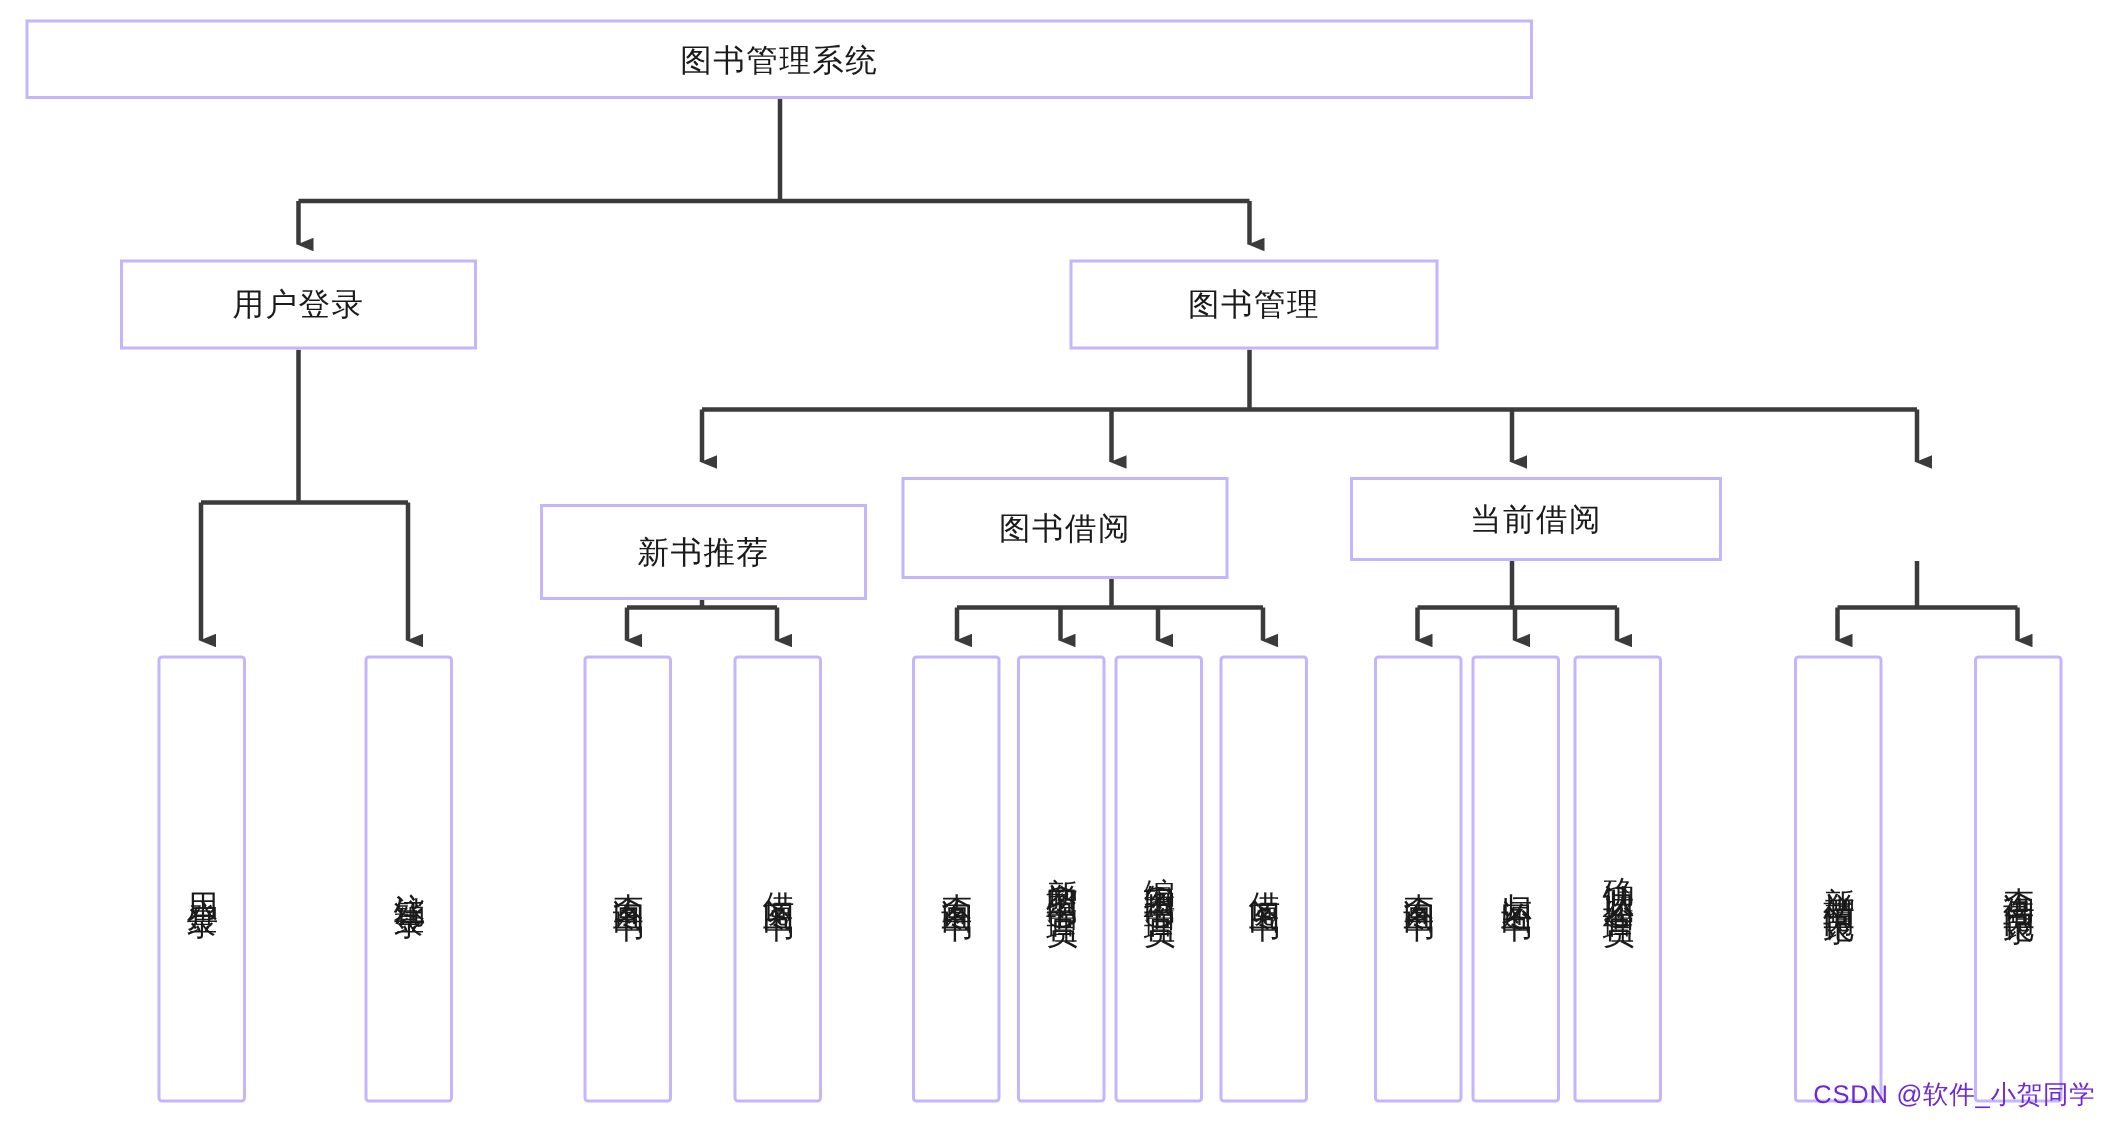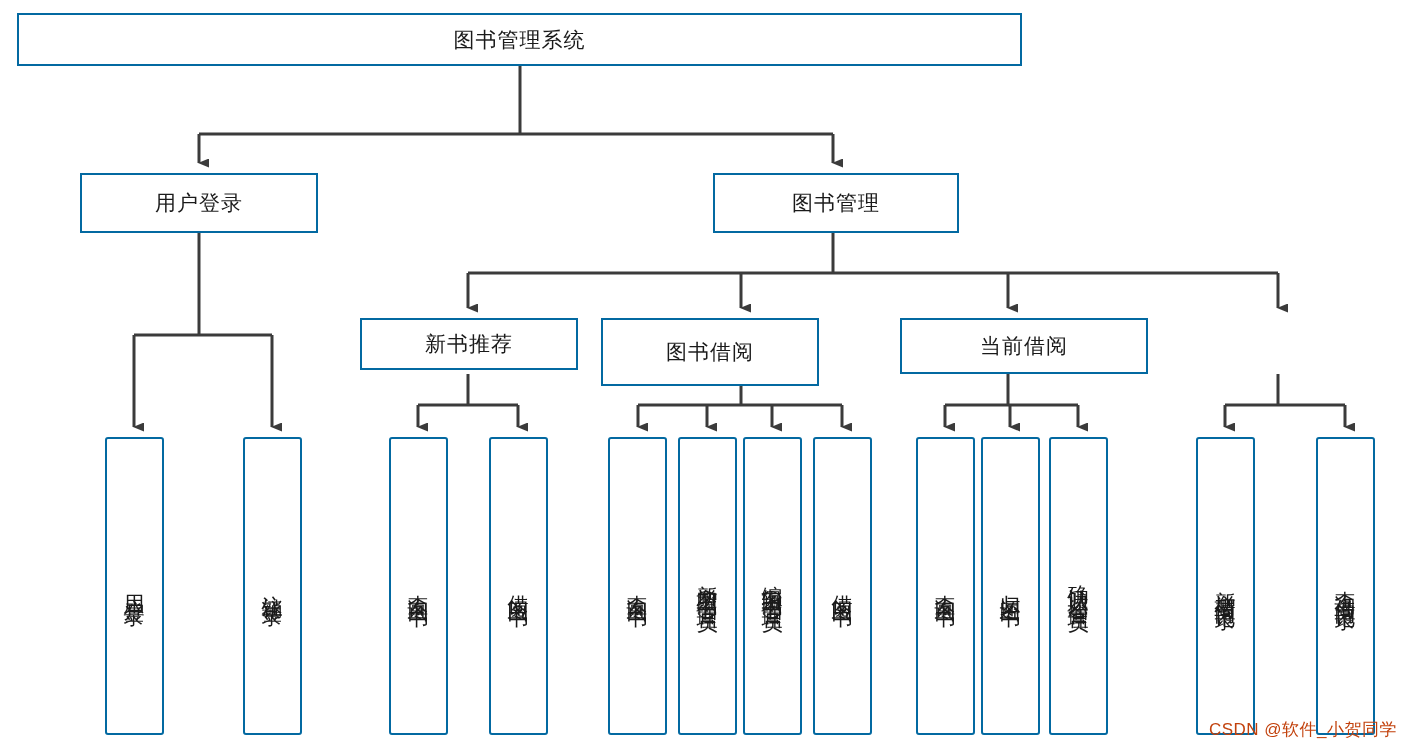--- a/index.html
+++ b/index.html
@@ -20,21 +20,21 @@
   #edges-layer {
     position: absolute;
     left: 0;
     top: 0;
     width: 1405px;
     height: 747px;
   }
   .node {
     position: absolute;
     box-sizing: border-box;
-    border: 2px solid #0369a1;
+    border: 2px solid #c4b5fd;
     background: #ffffff;
     display: flex;
     align-items: center;
     justify-content: center;
     color: #1a1a1a;
   }
   .node.horizontal {
     font-size: 21px;
     letter-spacing: 1px;
   }
@@ -50,21 +50,21 @@
     white-space: nowrap;
   }
   .node .hlabel {
     white-space: nowrap;
   }
   #watermark {
     position: absolute;
     right: 8px;
     bottom: 6px;
     font-size: 17px;
-    color: #c2410c;
+    color: #6d28d9;
     letter-spacing: 0.5px;
     white-space: nowrap;
   }
 </style>
 </head>
 <body>
 
 <div id="diagram-canvas">
 
   <svg id="edges-layer" viewBox="0 0 1405 747" width="1405" height="747" xmlns="http://www.w3.org/2000/svg">
@@ -121,21 +121,21 @@
     <span class="hlabel">图书管理系统</span>
   </div>
 
   <div class="node horizontal" style="left:80px; top:173px; width:238px; height:60px;">
     <span class="hlabel">用户登录</span>
   </div>
   <div class="node horizontal" style="left:713px; top:173px; width:246px; height:60px;">
     <span class="hlabel">图书管理</span>
   </div>
 
-  <div class="node horizontal" style="left:360px; top:318px; width:218px; height:52px;">
+  <div class="node horizontal" style="left:360px; top:336px; width:218px; height:64px;">
     <span class="hlabel">新书推荐</span>
   </div>
   <div class="node horizontal" style="left:601px; top:318px; width:218px; height:68px;">
     <span class="hlabel">图书借阅</span>
   </div>
   <div class="node horizontal" style="left:900px; top:318px; width:248px; height:56px;">
     <span class="hlabel">当前借阅</span>
   </div>
 
   <div class="node vertical" style="left:105px; top:437px; width:59px; height:298px;">

